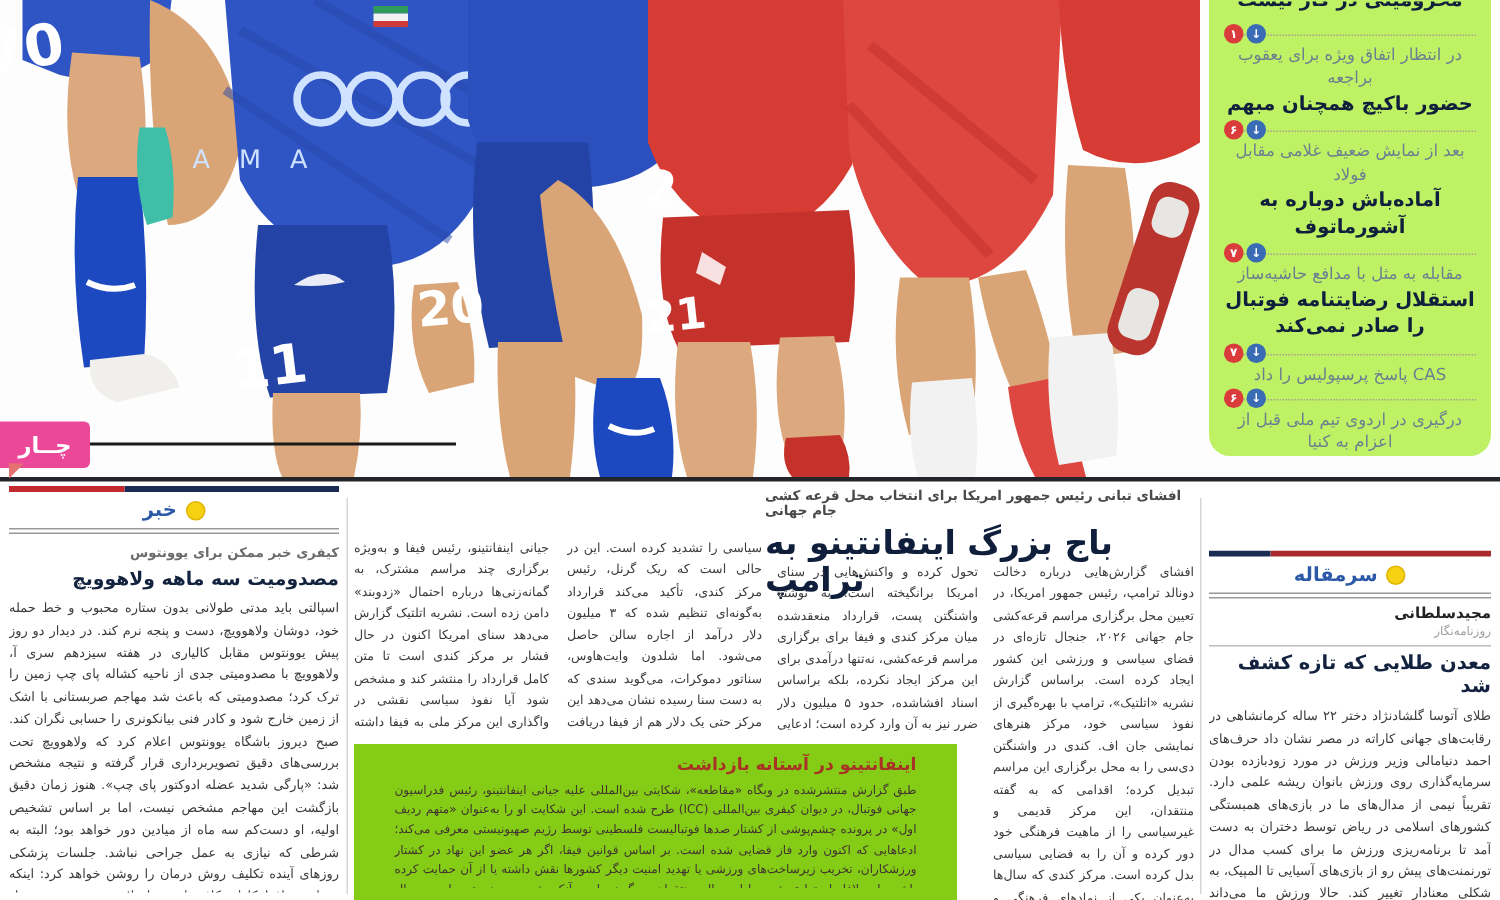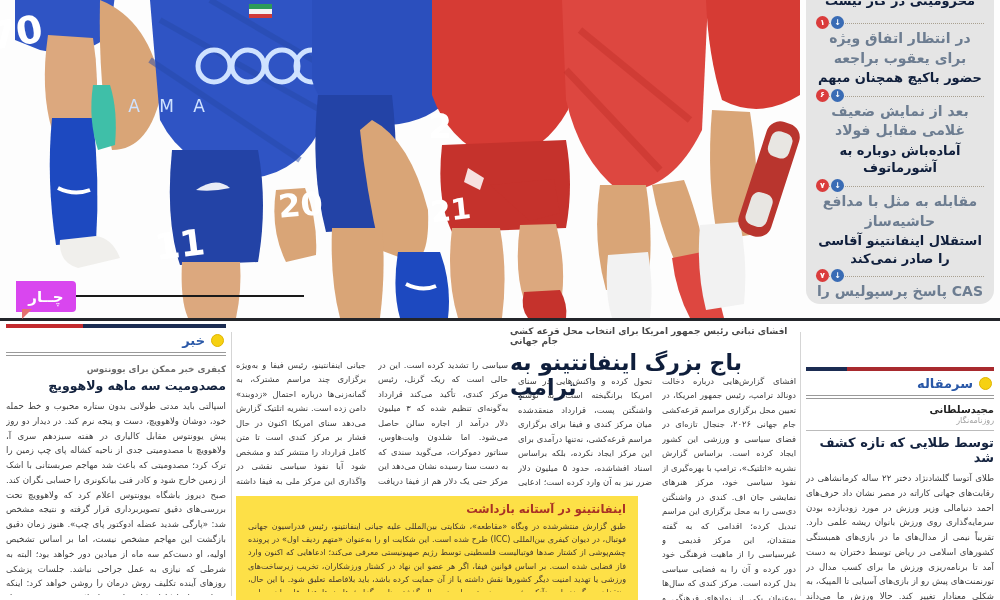--- a/index.html
+++ b/index.html
@@ -6,52 +6,52 @@
   html,body { width:1000px; height:600px; overflow:hidden; background:#fff;
     font-family:"DejaVu Sans", sans-serif; }
   .page { position:relative; width:1000px; height:600px; background:#fff; }
 
   
   .photo-area { position:absolute; top:0; left:0; width:1000px; height:318px; background:#fdfdfd; overflow:hidden; }
   .photo-area svg { display:block; }
 
   
   .headline-panel { position:absolute; top:0; left:806px; width:188px; height:304px;
-    background:#e5e5e5; border-radius:0 0 14px 14px; padding:0 10px; overflow:hidden; z-index:5; }
+    background:#bef264; border-radius:0 0 14px 14px; padding:0 10px; overflow:hidden; z-index:5; }
   .panel-item { text-align:center; }
-  .panel-kicker { font-size:14px; color:#6d7d91; font-weight:bold; margin-top:5px; line-height:1.4; }
+  .panel-kicker { font-size:11px; color:#6d7d91; font-weight:normal; margin-top:5px; line-height:1.4; }
   .panel-headline { font-size:13px; font-weight:bold; color:#101f3c; line-height:1.35; margin-top:1px; }
   .panel-headline.clip-top { height:13px; overflow:hidden; }
   .panel-headline.clip-top span { display:block; margin-top:-9px; }
   .panel-sep { position:relative; border-top:1.5px dotted #a9a090; margin:9px 0 3px 0; }
   .panel-badges { position:absolute; right:auto; left:0; top:-8px; display:flex; gap:2px; }
   .badge { width:13px; height:13px; border-radius:50%; color:#fff; font-size:8px; font-weight:bold;
     display:flex; align-items:center; justify-content:center; line-height:1; }
   .badge-blue { background:#3a6cb5; }
   .badge-red  { background:#da3c3c; }
 
   
-  .edition-tab { position:absolute; left:16px; top:281px; width:60px; height:31px; background:#d946ef;
+  .edition-tab { position:absolute; left:0; top:281px; width:60px; height:31px; background:#ec4899;
     color:#fff; font-weight:bold; font-size:15px; display:flex; align-items:center; justify-content:center;
     border-radius:0 4px 4px 0; z-index:6; letter-spacing:2px; }
   .edition-tab:after { content:""; position:absolute; left:6px; bottom:-7px; border:5px solid transparent;
     border-top-color:#e57070; border-left-color:#e57070; }
   .photo-rule { position:absolute; left:58px; top:295px; width:246px; height:2px; background:#1a1a1a; z-index:4; }
 
   
   .main-rule { position:absolute; top:318px; left:0; width:1000px; height:2.5px; background:#23252a; }
 
   
   .bottom { position:absolute; top:324px; left:0; width:1000px; height:276px; background:#fff; }
   .vline { position:absolute; top:8px; bottom:4px; width:1px; background:#d5d5d5; }
   .vline.v1 { left:231px; } .vline.v2 { left:800px; }
 
   .section-bar { height:4px; display:flex; }
   .section-bar .seg { height:100%; }
-  .sec-title-row { display:flex; align-items:center; justify-content:flex-start; gap:6px; margin:5px 2px 4px 2px; }
+  .sec-title-row { display:flex; align-items:center; justify-content:center; gap:6px; margin:5px 2px 4px 2px; }
   .sec-dot { width:13px; height:13px; border-radius:50%; background:#f6d112; border:1px solid #e0b400; }
   .sec-title { font-size:13px; font-weight:bold; color:#2b59a8; }
   .dbl-rule { border-top:1px solid #9a9a9a; border-bottom:1px solid #9a9a9a; height:4px; }
   .rule { border-top:1px solid #bbb; }
 
   .kicker-sm { font-size:8.8px; color:#6b6b6b; font-weight:bold; margin-top:8px; }
   .head-md { font-size:12.5px; font-weight:bold; color:#13223e; margin-top:4px; }
   .bodytext { font-size:8.6px; color:#3b3b3b; line-height:1.72; text-align:justify; overflow:hidden; margin-top:6px; }
 
   
@@ -64,22 +64,22 @@
   
   .sec-main { position:absolute; left:236px; top:0; width:560px; height:276px; }
   .main-header { position:absolute; right:0; top:2px; width:286px; text-align:left; }
   .main-kicker { font-size:9px; color:#4a4a4a; font-weight:bold; }
   .main-headline { font-size:22px; font-weight:bold; color:#0f1e3b; margin-top:4px; }
   .mcol { position:absolute; font-size:8.4px; color:#3b3b3b; line-height:1.72; text-align:justify; overflow:hidden; }
   .mcol.c0 { right:0;   top:50px; width:134px; height:226px; }
   .mcol.c1 { right:144px; top:50px; width:134px; height:116px; }
   .mcol.c2 { right:288px; top:34px; width:130px; height:132px; }
   .mcol.c3 { right:430px; top:34px; width:130px; height:132px; }
-  .inset-box { position:absolute; left:0; top:172px; width:402px; height:104px; background:#fde047;
-    padding:6px 12px; overflow:hidden; }
+  .inset-box { position:absolute; left:0; top:172px; width:402px; height:104px; background:#84cc16;
+    padding:6px 27px; overflow:hidden; }
   .inset-title { font-size:11.5px; font-weight:bold; color:#a93226; }
   .inset-body { font-size:8px; color:#41342f; line-height:1.65; text-align:justify; margin-top:4px; overflow:hidden; height:72px; }
 </style>
 </head>
 <body>
 
 <div class="page">
 
   <div class="photo-area">
     <svg width="1000" height="318" viewBox="0 0 1000 318" xmlns="http://www.w3.org/2000/svg">
@@ -205,21 +205,21 @@
       <div class="panel-sep">
         <span class="panel-badges">
           <span class="badge badge-blue">↓</span>
           <span class="badge badge-red">۷</span>
         </span>
       </div>
     </div>
 
     <div class="panel-item">
       <div class="panel-kicker">مقابله به مثل با مدافع حاشیه‌ساز</div>
-      <div class="panel-headline">استقلال اینفانتینو آقاسی را صادر نمی‌کند</div>
+      <div class="panel-headline">استقلال رضایتنامه فوتبال را صادر نمی‌کند</div>
       <div class="panel-sep">
         <span class="panel-badges">
           <span class="badge badge-blue">↓</span>
           <span class="badge badge-red">۷</span>
         </span>
       </div>
     </div>
 
     <div class="panel-item">
       <div class="panel-kicker">CAS پاسخ پرسپولیس را داد</div>
@@ -282,17 +282,17 @@
         <span class="seg" style="width:22%;background:#1b2c52"></span>
       </div>
       <div class="sec-title-row">
         <span class="sec-dot"></span>
         <span class="sec-title">سرمقاله</span>
       </div>
       <div class="dbl-rule"></div>
       <div class="author">مجیدسلطانی</div>
       <div class="author-role">روزنامه‌نگار</div>
       <div class="rule"></div>
-      <div class="head-md" style="font-size:13px">توسط طلایی که تازه کشف شد</div>
+      <div class="head-md" style="font-size:13px">معدن طلایی که تازه کشف شد</div>
       <div class="bodytext" style="height:184px">طلای آتوسا گلشادنژاد دختر ۲۲ ساله کرمانشاهی در رقابت‌های جهانی کاراته در مصر نشان داد حرف‌های احمد دنیامالی وزیر ورزش در مورد زودبازده بودن سرمایه‌گذاری روی ورزش بانوان ریشه علمی دارد. تقریباً نیمی از مدال‌های ما در بازی‌های همبستگی کشورهای اسلامی در ریاض توسط دختران به دست آمد تا برنامه‌ریزی ورزش ما برای کسب مدال در تورنمنت‌های پیش رو از بازی‌های آسیایی تا المپیک، به شکلی معنادار تغییر کند. حالا ورزش ما می‌داند چگونه، کجا و به چه اندازه هزینه کند تا راه رسیدن به موفقیت، مدال و افتخار را کوتاه‌تر کند. حالا دیگر می‌دانیم چه سرمایه و انرژی فوق‌العاده‌ای در نیمه مغفول‌مانده ورزش کشور داریم. اگر تا سال‌های اخیر نمی‌دانستیم چه سرمایه‌ای در اختیار داریم، حالا به خوبی متوجه شده‌ایم که در چه رشته‌هایی بخت مدال داریم و</div>
     </div>
   </div>
 </div>
 
 </body></html>

